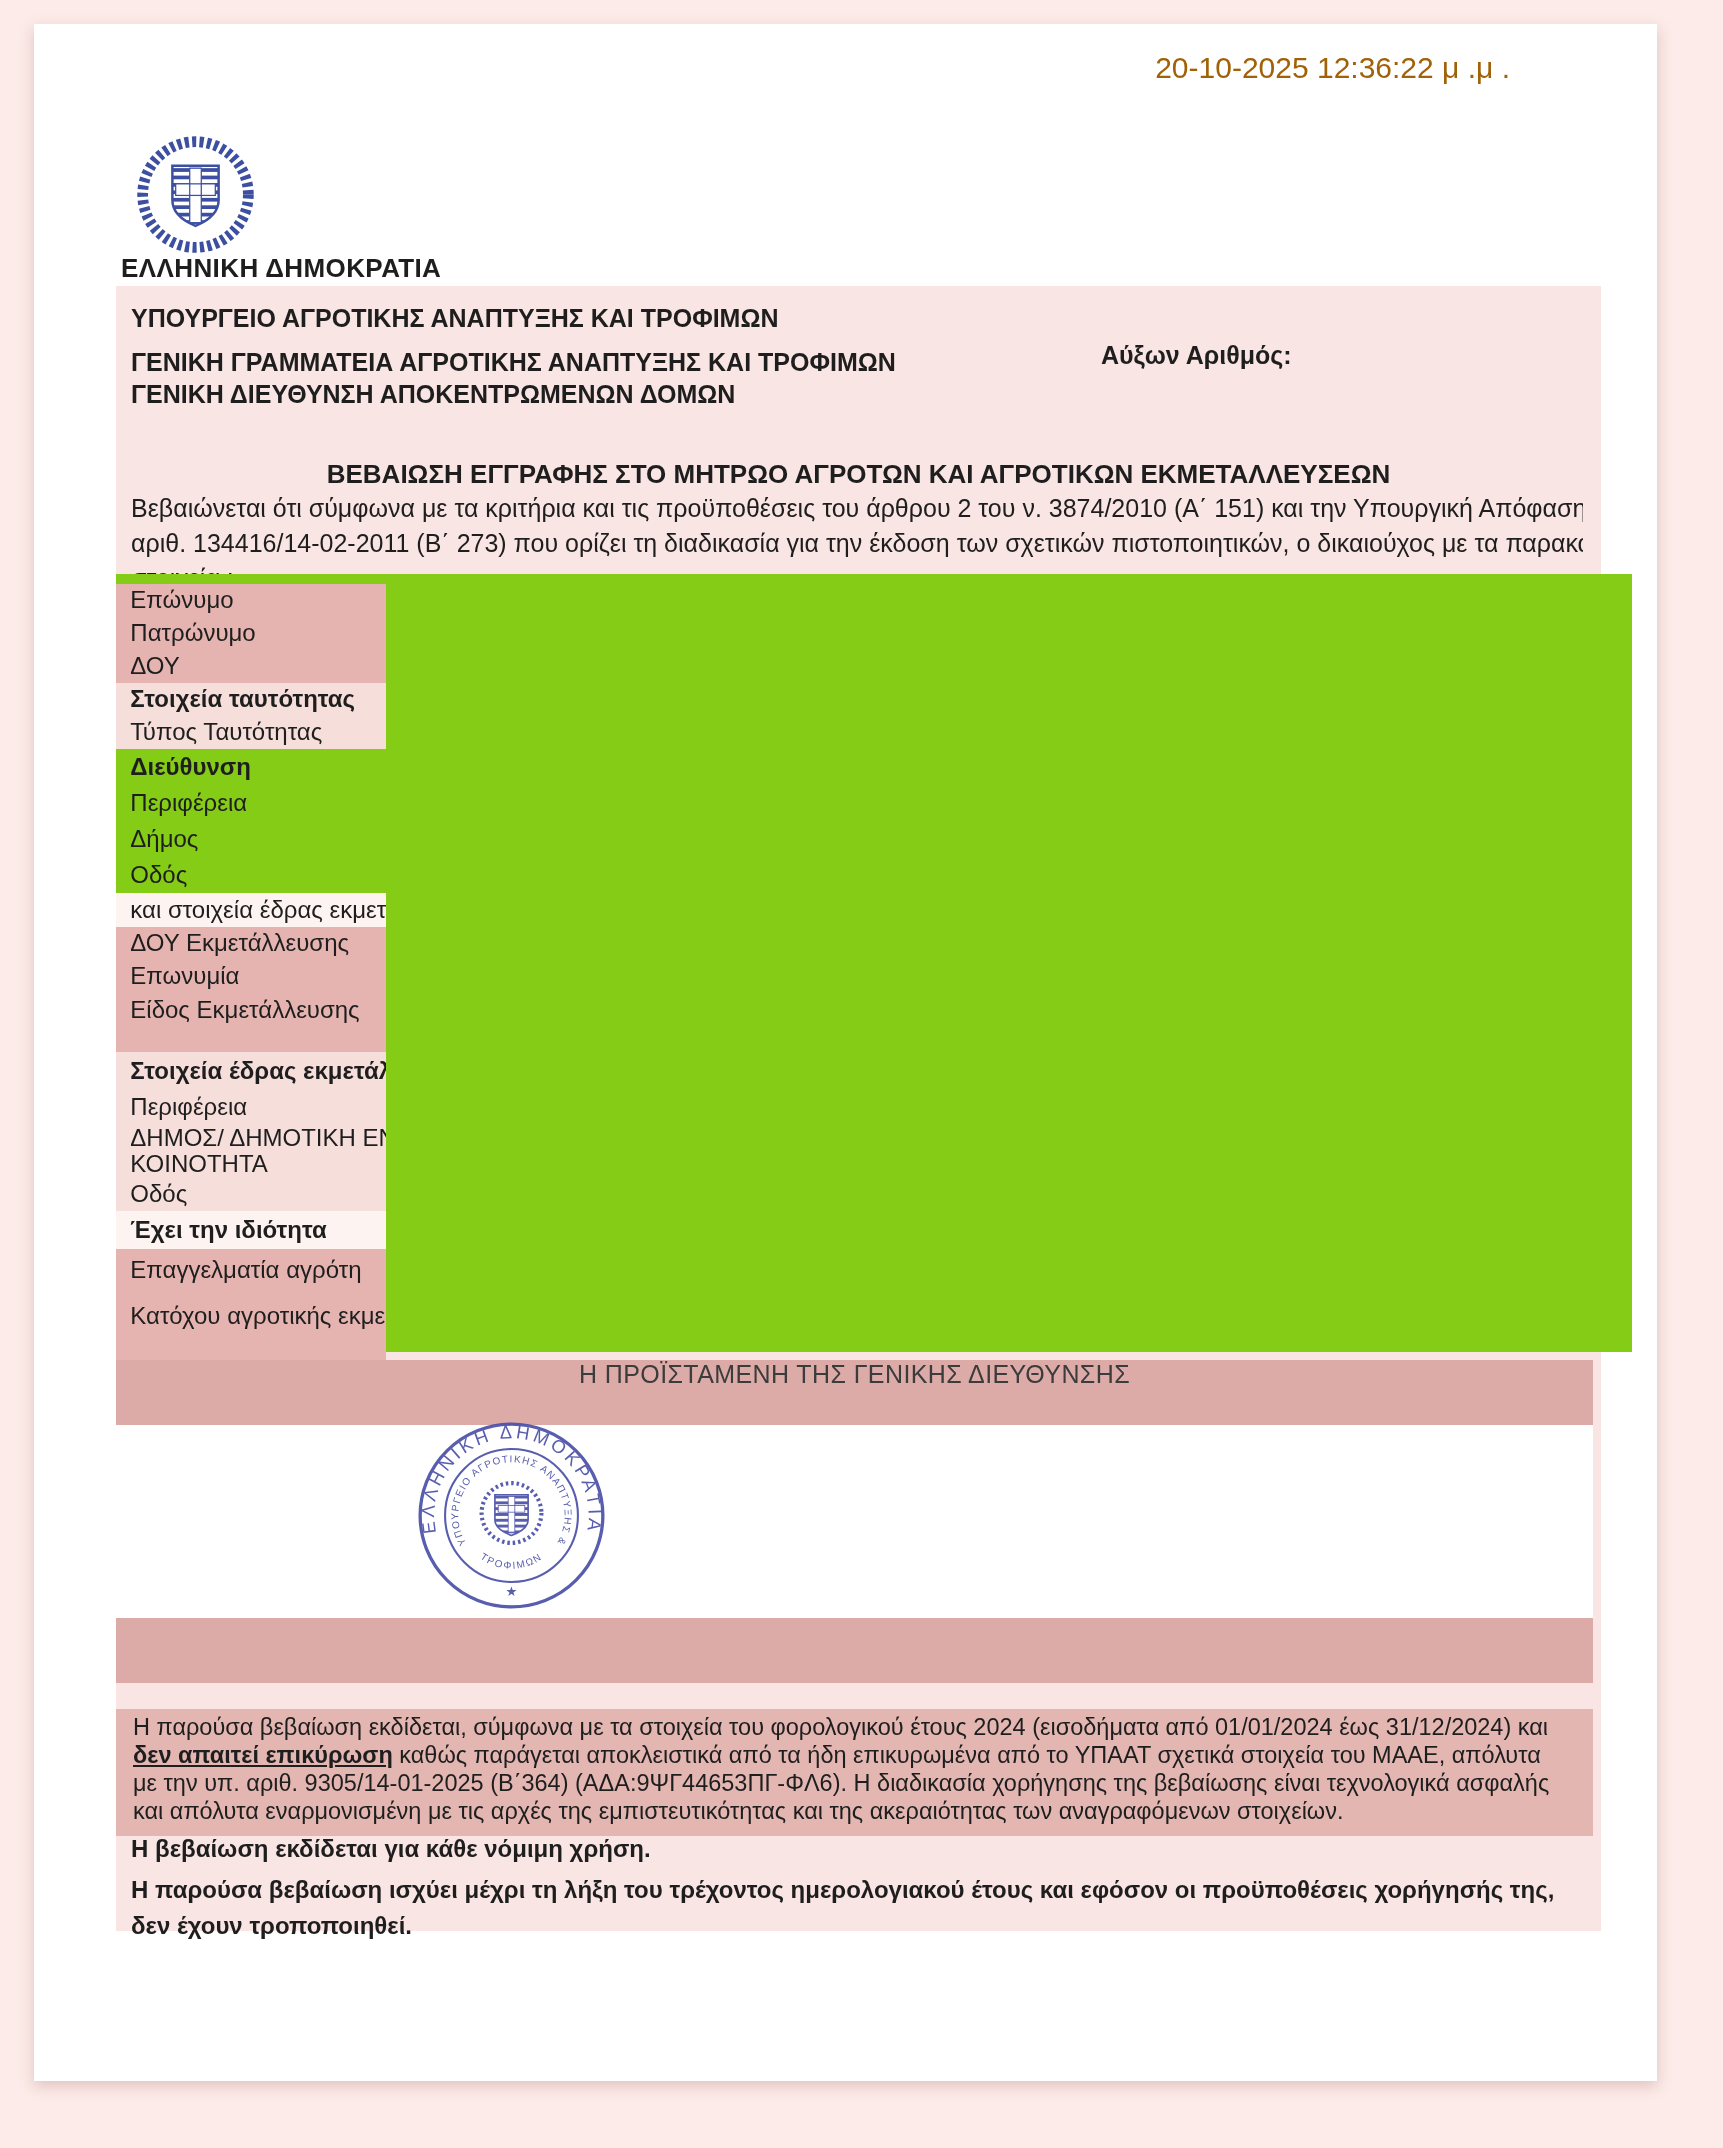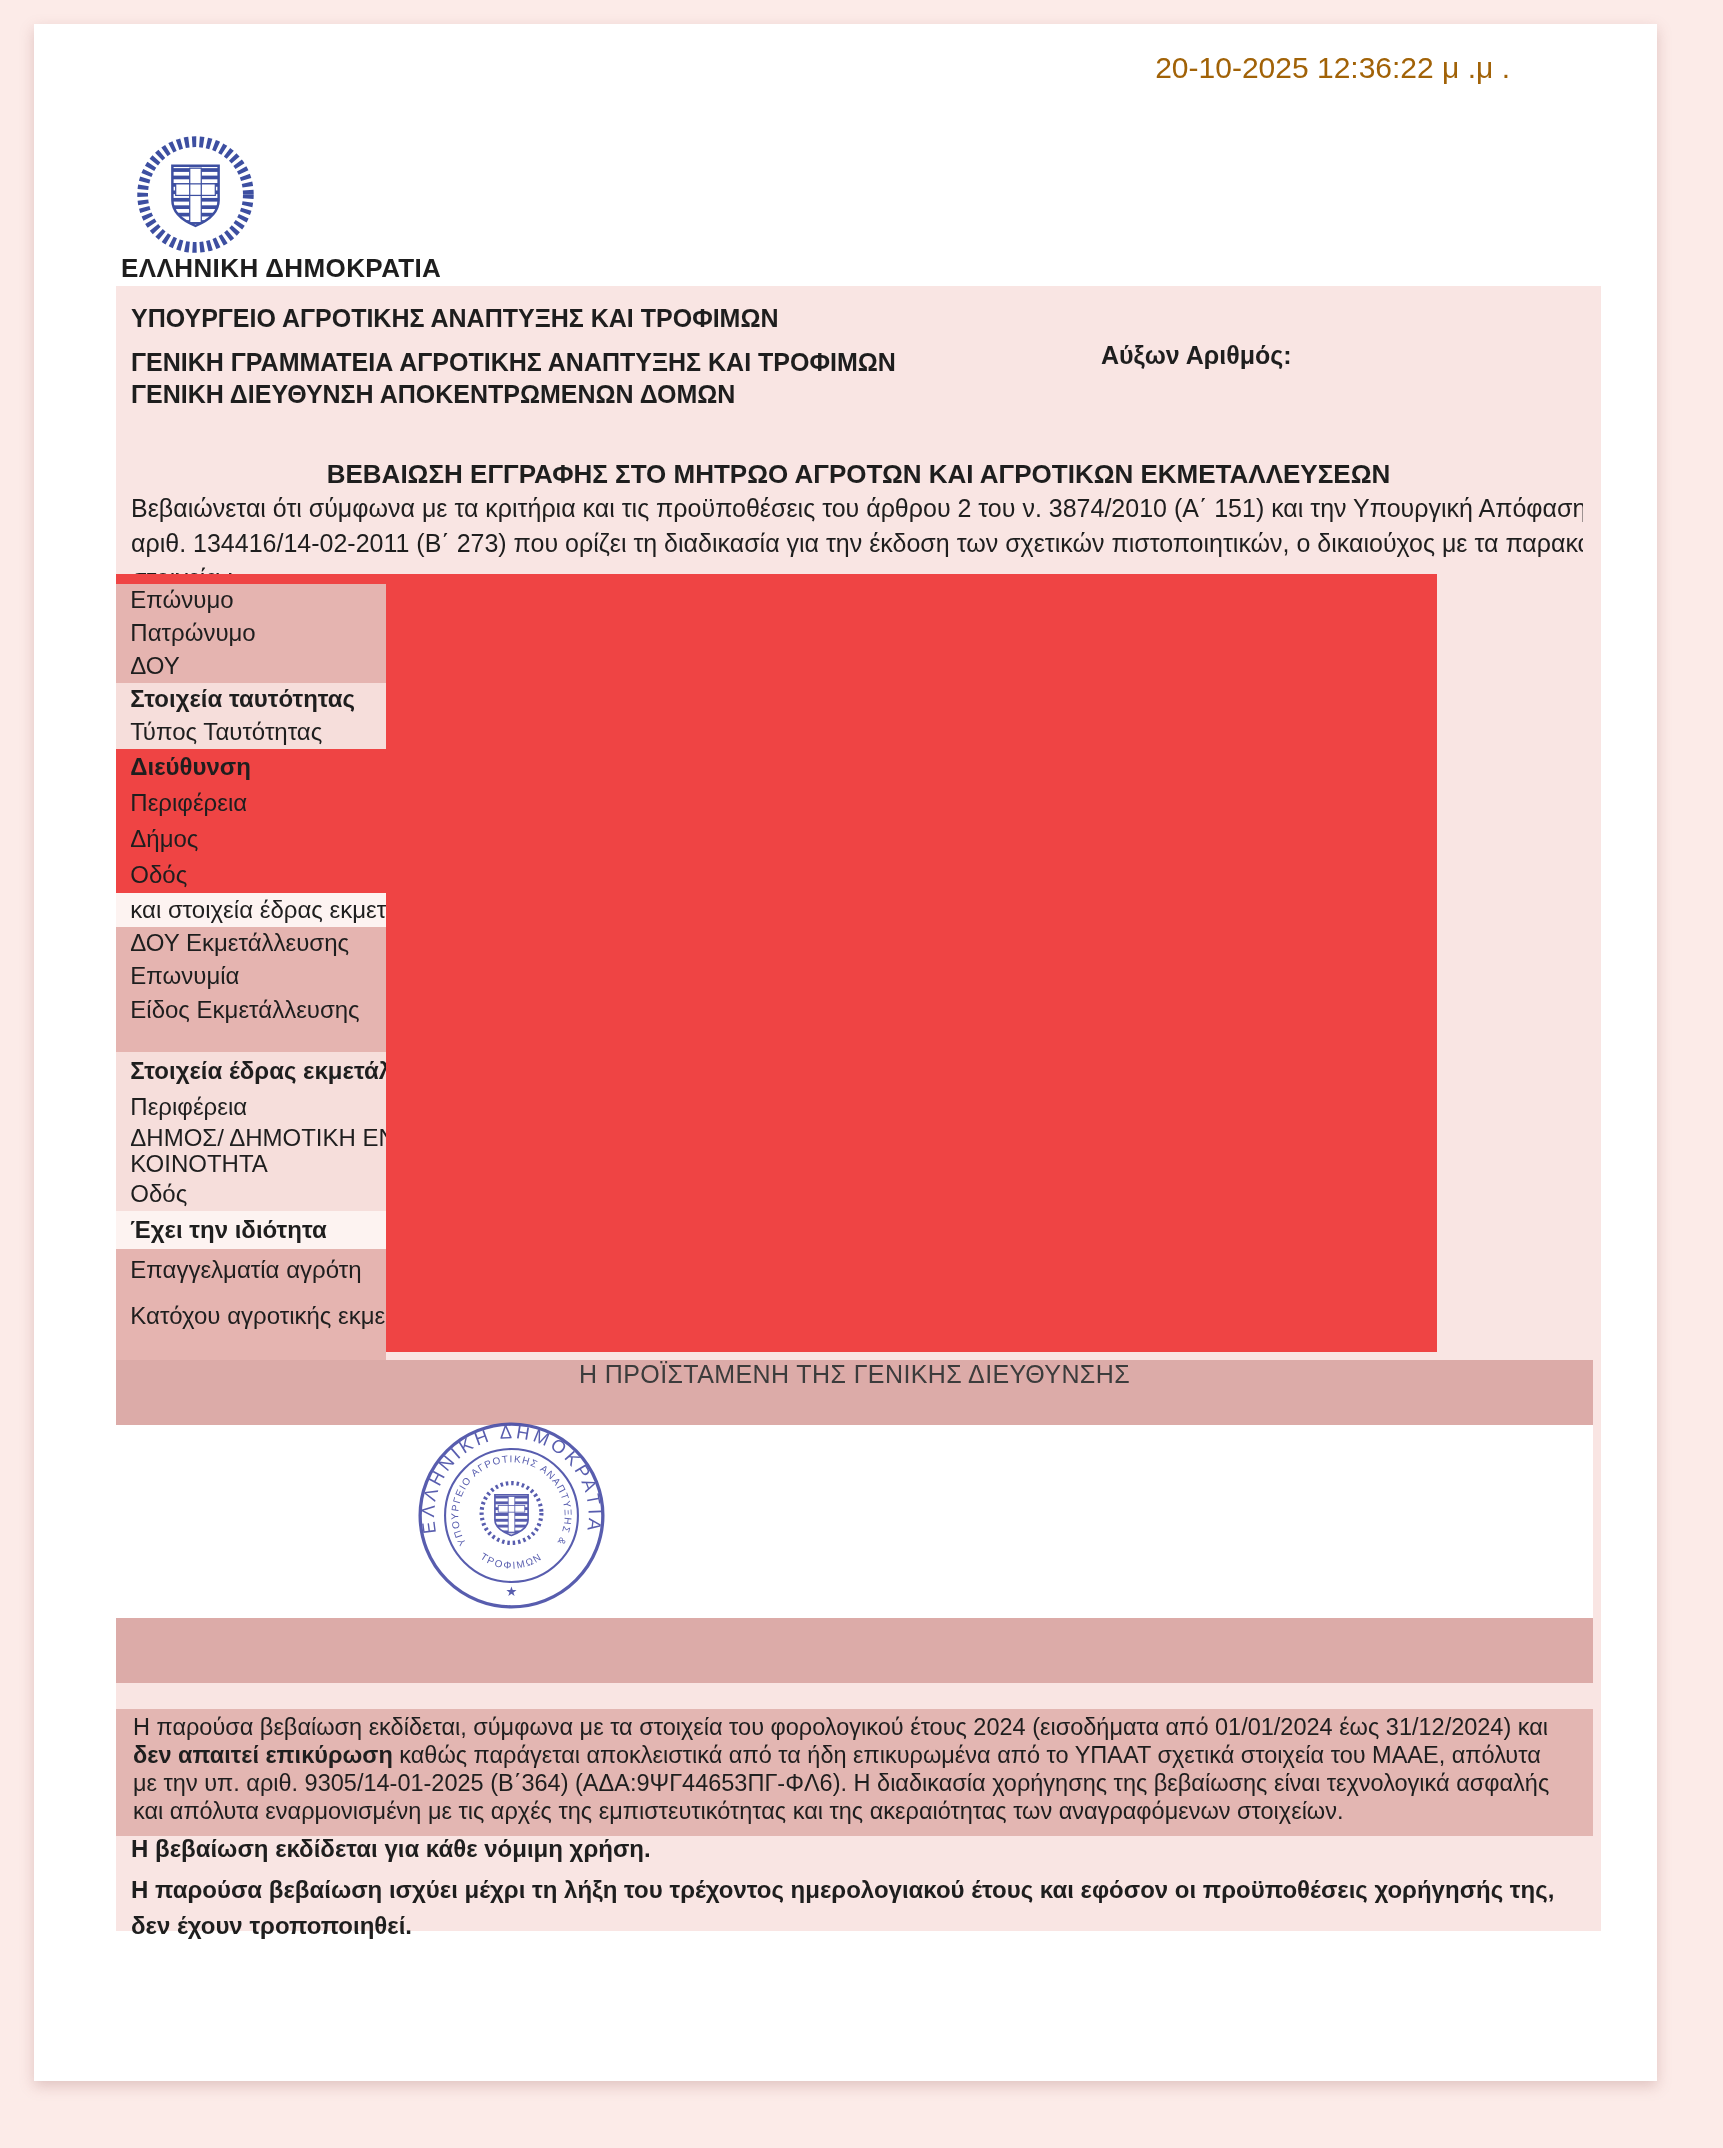--- a/index.html
+++ b/index.html
@@ -16,21 +16,21 @@
   .abs{position:absolute;}
   .timestamp{top:27px;right:147px;font-size:30px;color:#a16207;}
   .emblem{left:91px;top:107px;}
   .republic{left:87px;top:229px;font-size:26px;font-weight:bold;letter-spacing:0.4px;}
   .band{left:82px;top:262px;width:1485px;height:1645px;background:#f9e5e3;}
   .ministry-line1{left:97px;top:280px;font-size:25px;font-weight:bold;}
   .ministry-rest{left:97px;top:322px;font-size:25px;font-weight:bold;line-height:32px;}
   .serial{left:1067px;top:317px;font-size:25px;font-weight:bold;}
   .doc-title{left:82px;top:435px;width:1485px;text-align:center;font-size:26px;font-weight:bold;}
   .intro{left:97px;top:467px;width:1452px;font-size:25px;line-height:35px;}
-  .table{left:82px;top:550px;width:1321px;height:778px;background:#ef4444;}
+  .table{left:82px;top:550px;width:1516px;height:778px;background:#84cc16;}
   .labelcol{position:absolute;left:0;top:10px;width:270px;}
   .grp{width:270px;}
   .grp-dark{background:#e5b4b0;}
   .grp-light{background:#f6dedb;}
   .grp-white{background:#fdf3f1;text-align:center;}
   .grp-plain{background:transparent;}
   .frow{
     display:flex;align-items:center;padding-left:14.3px;
     font-size:24px;white-space:nowrap;overflow:hidden;
   }
@@ -44,21 +44,21 @@
     display:flex;align-items:flex-start;justify-content:center;
     font-size:25px;color:#3c3c3c;letter-spacing:0.4px;
   }
   .sig-box{left:82px;top:1401px;width:1477px;height:193px;background:#ffffff;}
   .stamp{left:382px;top:1396px;}
   .bottom-bar{left:82px;top:1594px;width:1477px;height:65px;background:#dcaba8;}
   .footer-box{
     left:82px;top:1685px;width:1443px;height:119px;background:#e3b6b2;
     padding:4.2px 17px;font-size:23.5px;line-height:28px;overflow:hidden;
   }
-  .footer-box .bu{font-weight:bold;}
+  .footer-box .bu{font-weight:bold;text-decoration:underline;}
   .legal{left:97px;top:1811px;font-size:24px;font-weight:bold;}
   .validity{left:97px;top:1848px;width:1460px;font-size:24px;font-weight:bold;line-height:36px;}
   .nowrap{white-space:nowrap;overflow:hidden;}
 </style>
 </head>
 <body>
 
 <div class="page">
 
   <div class="abs timestamp">20-10-2025 12:36:22 μ .μ .</div>

